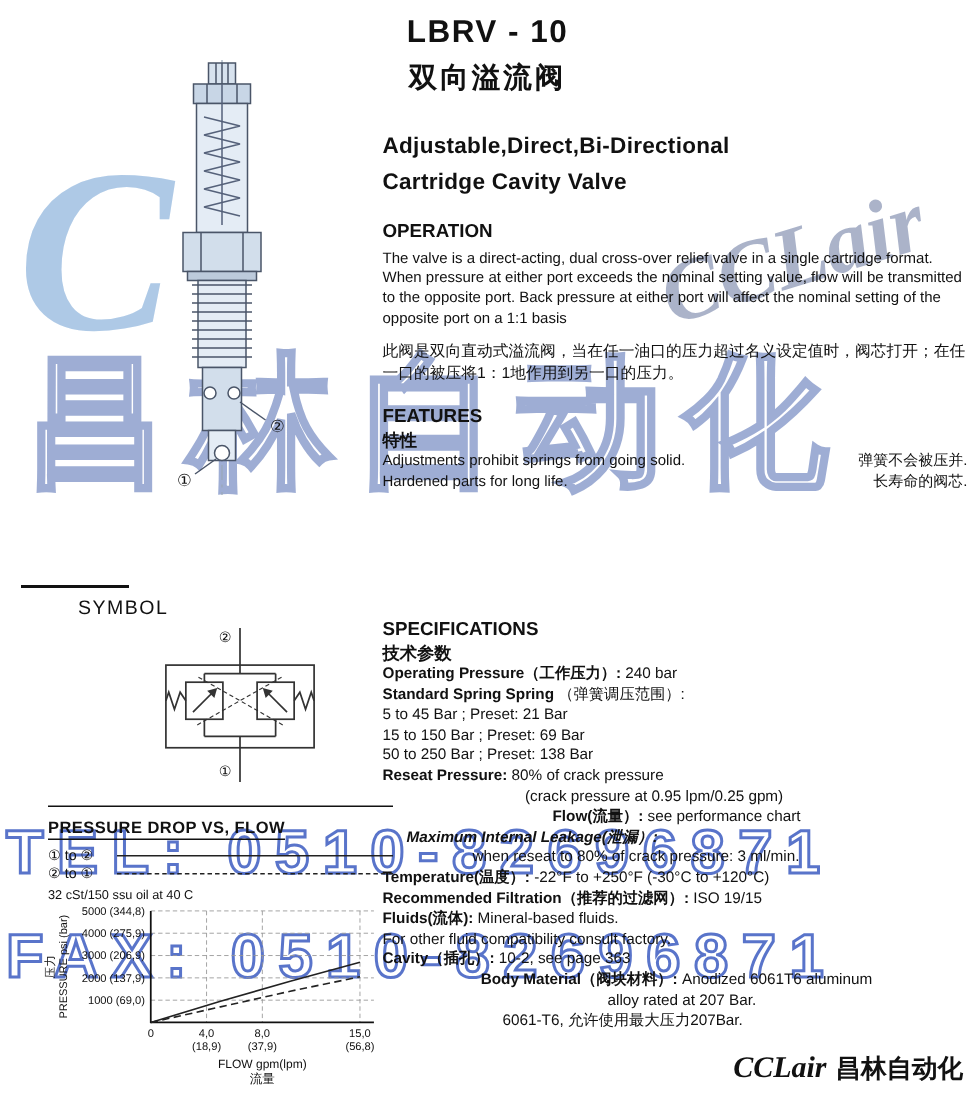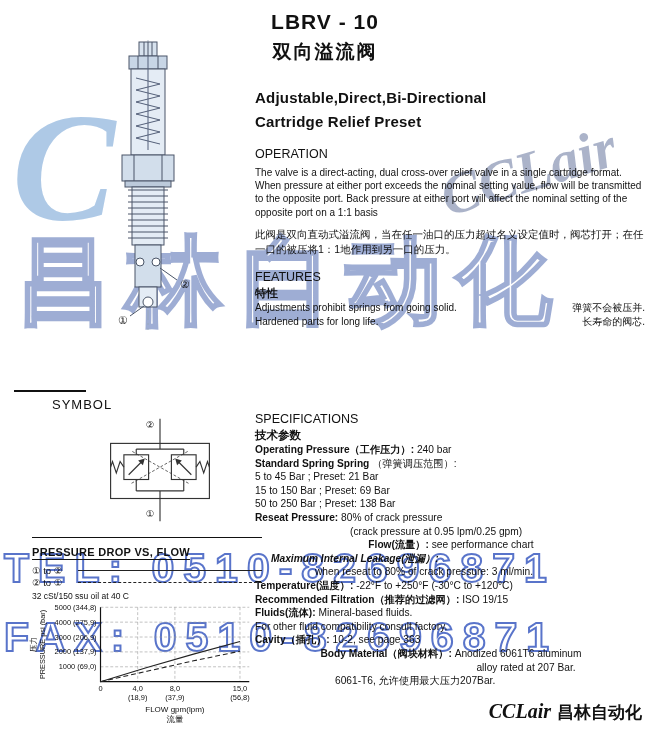--- a/index.html
+++ b/index.html
@@ -32,21 +32,21 @@
   .model    { font-size:21px; font-weight:bold; letter-spacing:1px; }
   .model-cn { font-size:19px; font-weight:bold; margin-top:5px; letter-spacing:2px; }
 
   .valve  { position:absolute; left:78px; top:40px; width:140px; height:290px; overflow:visible; }
   .sym-rule  { position:absolute; left:14px; top:390px; width:72px; border-top:2px solid #111; }
   .sym-title { position:absolute; left:52px; top:397px; font-size:13px; letter-spacing:1px; }
   .symbol { position:absolute; left:84px; top:416px; width:152px; height:108px; overflow:visible; }
 
   .right { position:absolute; left:255px; top:86px; width:390px; }
   .headline { font-size:15px; font-weight:bold; line-height:1.6; letter-spacing:.2px; }
-  .sec-h    { font-size:12.5px; font-weight:normal; margin-top:13px; }
+  .sec-h    { font-size:12.5px; font-weight:bold; margin-top:13px; }
   .sec-h-cn { font-size:11.5px; font-weight:bold; margin-top:2px; }
   .body-en  { font-size:10px;  line-height:1.32; margin-top:5px; }
   .body-cn  { font-size:10.5px; line-height:1.45; margin-top:8px; }
   .feat-row { display:flex; justify-content:space-between; font-size:10px; line-height:1.42; }
   .feat-cn  { margin-left:8px; }
 
   .right-spec { position:absolute; left:255px; top:412px; width:392px; }
   .spec-line  { font-size:10.2px; line-height:13.6px; }
 
   .chartblk { position:absolute; left:32px; top:537px; width:230px;
@@ -147,21 +147,21 @@
       </g>
       <polygon points="64,44 57,46 62,51" fill="#333"></polygon>
       <polygon points="96,44 103,46 98,51" fill="#333"></polygon>
       <text x="74" y="12" font-size="10" text-anchor="end" fill="#111">②</text>
       <text x="74" y="106" font-size="10" text-anchor="end" fill="#111">①</text>
     </svg>
 
     <div class="right">
       <div class="headline">
         <div>Adjustable,Direct,Bi-Directional</div>
-        <div>Cartridge Relief Preset</div>
+        <div>Cartridge Cavity Valve</div>
       </div>
       <div class="sec-h">OPERATION</div>
       <p class="body-en">The valve is a direct-acting, dual cross-over relief valve in a single cartridge format. When pressure at either port exceeds the nominal setting value, flow will be transmitted to the opposite port. Back pressure at either port will affect the nominal setting of the opposite port on a 1:1 basis</p>
       <p class="body-cn">此阀是双向直动式溢流阀，当在任一油口的压力超过名义设定值时，阀芯打开；在任一口的被压将1：1地作用到另一口的压力。</p>
       <div class="sec-h">FEATURES</div>
       <div class="sec-h-cn">特性</div>
       <div class="feat-list">
           <div class="feat-row">
             <span>Adjustments prohibit springs from going solid.</span>
             <span class="feat-cn">弹簧不会被压并.</span>
@@ -186,21 +186,21 @@
           <div class="spec-line" style="padding-left: 95px;">(crack pressure at 0.95 lpm/0.25 gpm)</div>
           <div class="spec-line" style="padding-left: 0px; text-align: center;"><b>Flow(流量）: </b>see performance chart</div>
           <div class="spec-line" style="padding-left: 16px; font-style: italic;"><b>Maximum Internal Leakage(泄漏）: </b></div>
           <div class="spec-line" style="padding-left: 60px;">when reseat to 80% of crack pressure: 3 ml/min.</div>
           <div class="spec-line" style="padding-left: 0px;"><b>Temperature(温度）: </b>-22°F to +250°F (-30°C to +120°C)</div>
           <div class="spec-line" style="padding-left: 0px;"><b>Recommended Filtration（推荐的过滤网）: </b>ISO 19/15</div>
           <div class="spec-line" style="padding-left: 0px;"><b>Fluids(流体): </b>Mineral-based fluids.</div>
           <div class="spec-line" style="padding-left: 0px;">For other fluid compatibility consult factory.</div>
           <div class="spec-line" style="padding-left: 0px;"><b>Cavity（插孔）: </b>10-2, see page 363</div>
           <div class="spec-line" style="padding-left: 0px; text-align: center;"><b>Body Material（阀块材料）: </b>Anodized 6061T6 aluminum</div>
-          <div class="spec-line" style="padding-left: 150px; text-align: center;">alloy rated at 207 Bar.</div>
+          <div class="spec-line" style="padding-left: 150px;">alloy rated at 207 Bar.</div>
           <div class="spec-line" style="padding-left: 80px;">6061-T6, 允许使用最大压力207Bar.</div>
         </div>
     </div>
 
     <div class="chartblk">
       <div class="chart-title">PRESSURE DROP VS, FLOW</div>
       <div class="legend">
           <div class="lg-row">
             <span class="lg-lab">① to ②</span>
             <span class="lg-line"></span>

